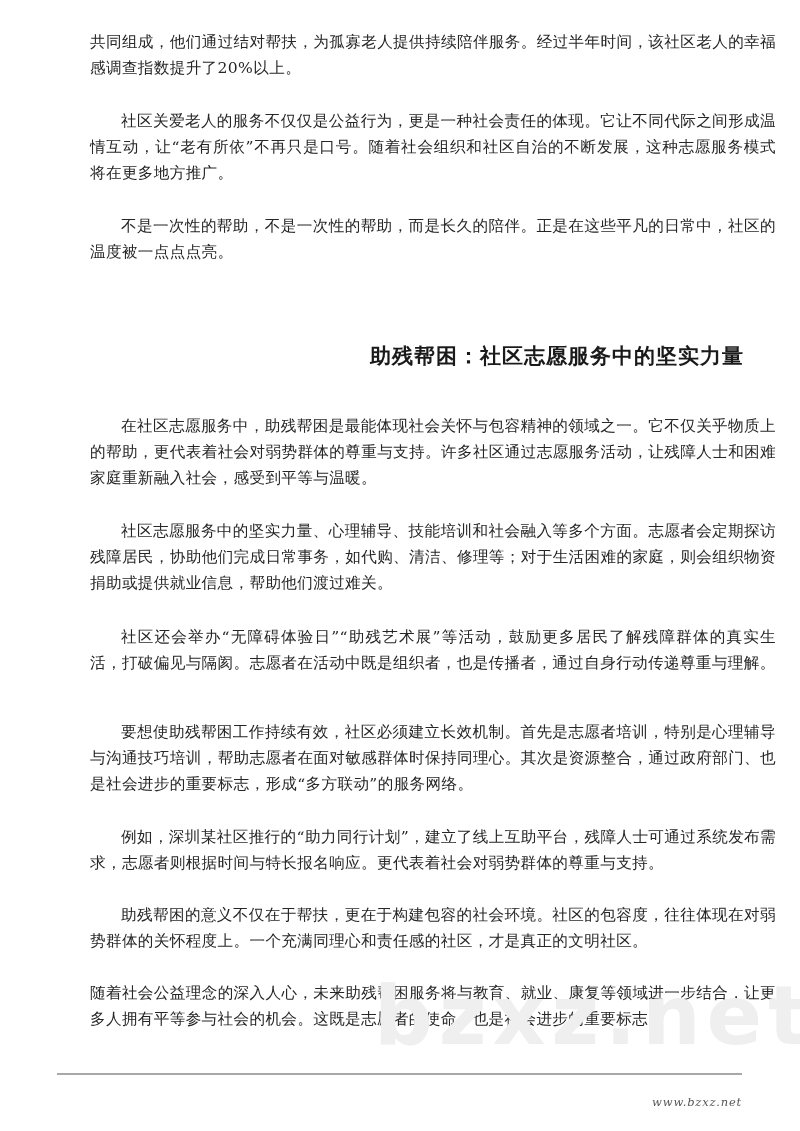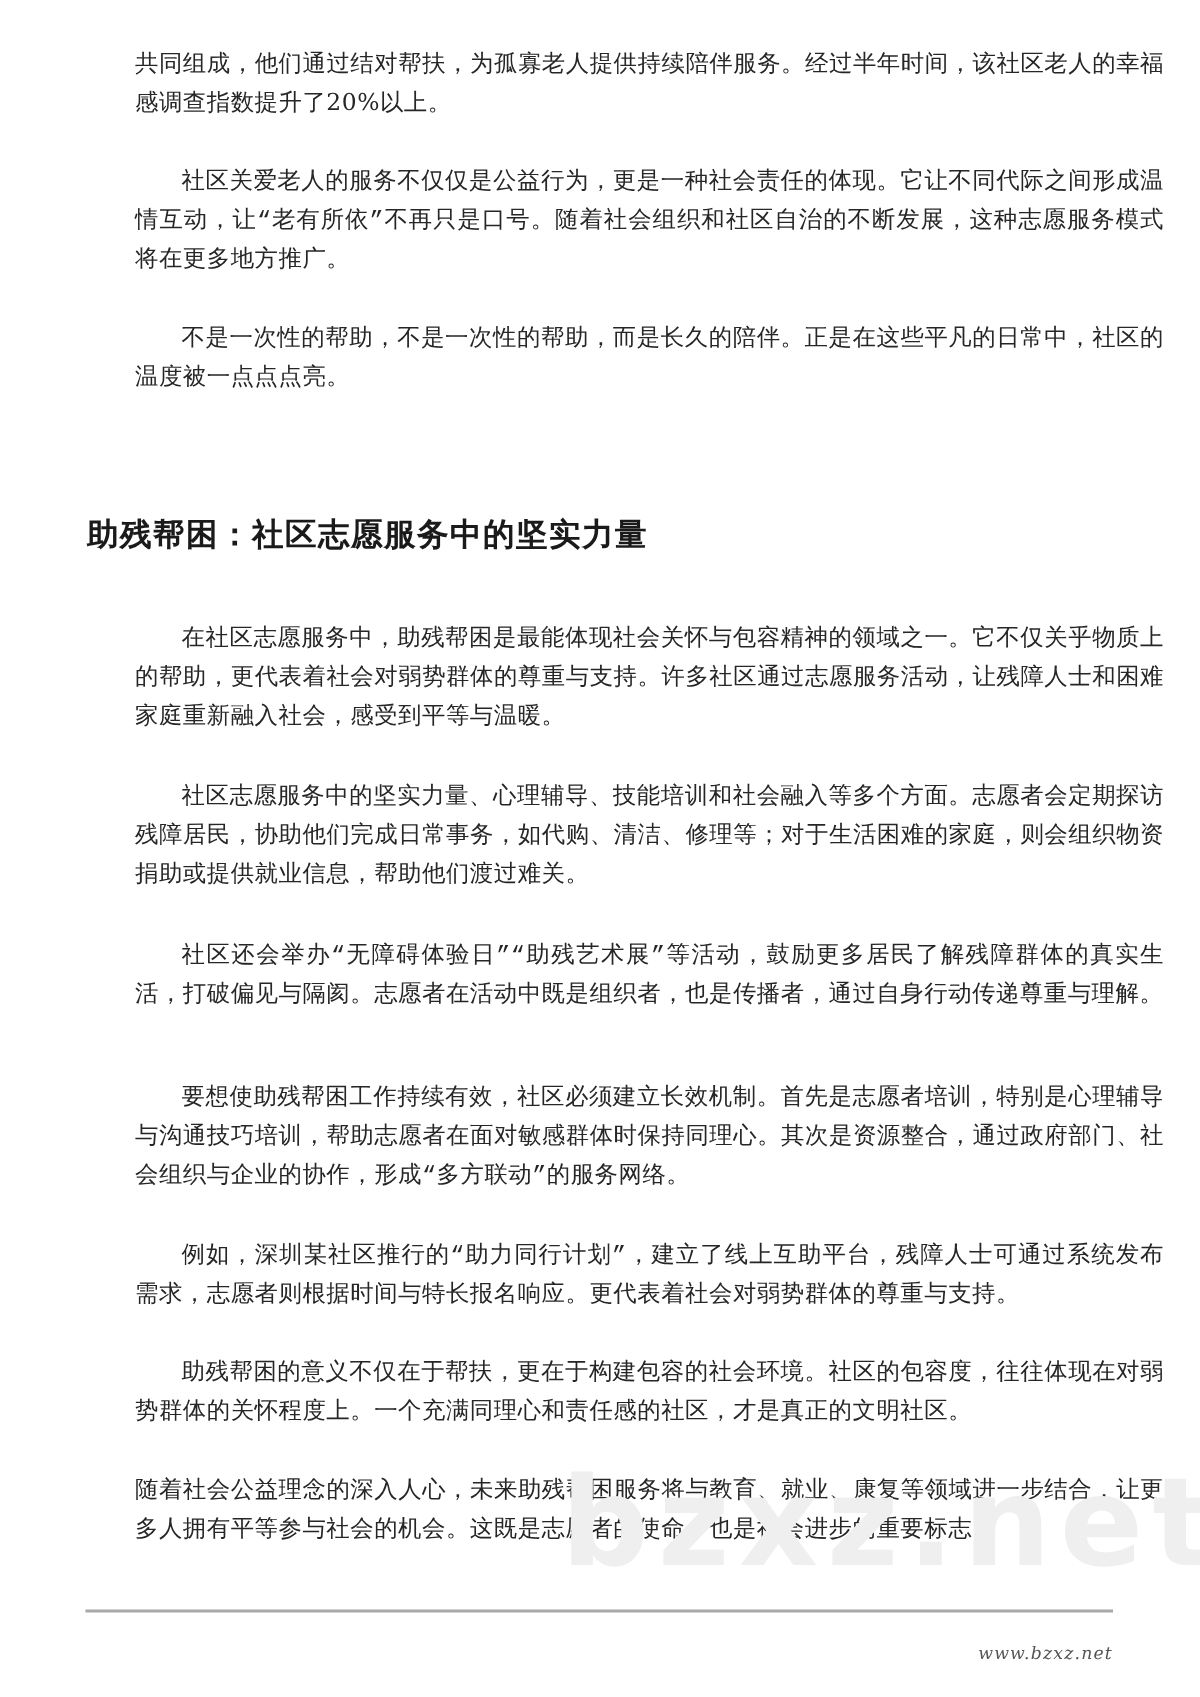--- a/index.html
+++ b/index.html
@@ -25,27 +25,27 @@
       position: absolute;
       left: 16px;
       width: 686px;
       font-size: 15.6px;
       line-height: 26px;
       letter-spacing: 0.35px;
       text-align: justify;
       margin: 16px;
       color: #262626;
     }
-    .indent { text-indent: 31px; font-family: Liberation Mono, monospace; }
+    .indent { text-indent: 31px; }
     .title {
       position: absolute;
       left: 0;
       width: 686px;
       top: 342px;
-      text-align: left;
+      text-align: right;
       font-family: "DejaVu Sans", "Liberation Sans", sans-serif;
       font-size: 21px;
       font-weight: bold;
       letter-spacing: 1px;
       color: #1a1a1a;
       margin: 0;
     }
     .watermark {
       position: absolute;
       left: 374px;
@@ -84,21 +84,21 @@
 <div class="page">
   <p class="para" style="top:13px;">共同组成，他们通过结对帮扶，为孤寡老人提供持续陪伴服务。经过半年时间，该社区老人的幸福感调查指数提升了20%以上。</p>
   <p class="para indent" style="top:92px;">社区关爱老人的服务不仅仅是公益行为，更是一种社会责任的体现。它让不同代际之间形成温情互动，让“老有所依”不再只是口号。随着社会组织和社区自治的不断发展，这种志愿服务模式将在更多地方推广。</p>
   <p class="para indent" style="top:197px;">不是一次性的帮助，不是一次性的帮助，而是长久的陪伴。正是在这些平凡的日常中，社区的温度被一点点点亮。</p>
 
   <h2 class="title">助残帮困：社区志愿服务中的坚实力量</h2>
 
   <p class="para indent" style="top:397px;">在社区志愿服务中，助残帮困是最能体现社会关怀与包容精神的领域之一。它不仅关乎物质上的帮助，更代表着社会对弱势群体的尊重与支持。许多社区通过志愿服务活动，让残障人士和困难家庭重新融入社会，感受到平等与温暖。</p>
   <p class="para indent" style="top:502px;">社区志愿服务中的坚实力量、心理辅导、技能培训和社会融入等多个方面。志愿者会定期探访残障居民，协助他们完成日常事务，如代购、清洁、修理等；对于生活困难的家庭，则会组织物资捐助或提供就业信息，帮助他们渡过难关。</p>
   <p class="para indent" style="top:608px;">社区还会举办“无障碍体验日”“助残艺术展”等活动，鼓励更多居民了解残障群体的真实生活，打破偏见与隔阂。志愿者在活动中既是组织者，也是传播者，通过自身行动传递尊重与理解。</p>
-  <p class="para indent" style="top:703px;">要想使助残帮困工作持续有效，社区必须建立长效机制。首先是志愿者培训，特别是心理辅导与沟通技巧培训，帮助志愿者在面对敏感群体时保持同理心。其次是资源整合，通过政府部门、社会组织与企业的协作，形成“多方联动”的服务网络。</p>
+  <p class="para indent" style="top:703px;">要想使助残帮困工作持续有效，社区必须建立长效机制。首先是志愿者培训，特别是心理辅导与沟通技巧培训，帮助志愿者在面对敏感群体时保持同理心。其次是资源整合，通过政府部门、也是社会进步的重要标志，形成“多方联动”的服务网络。</p>
   <p class="para indent" style="top:808px;">例如，深圳某社区推行的“助力同行计划”，建立了线上互助平台，残障人士可通过系统发布需求，志愿者则根据时间与特长报名响应。更代表着社会对弱势群体的尊重与支持。</p>
   <p class="para indent" style="top:886px;">助残帮困的意义不仅在于帮扶，更在于构建包容的社会环境。社区的包容度，往往体现在对弱势群体的关怀程度上。一个充满同理心和责任感的社区，才是真正的文明社区。</p>
   <p class="para" style="top:964px;">随着社会公益理念的深入人心，未来助残帮困服务将与教育、就业、康复等领域进一步结合，让更多人拥有平等参与社会的机会。这既是志愿者的使命，也是社会进步的重要标志。</p>
 </div>
 
 <div class="watermark">bzxz.net</div>
 
 <div class="footer-rule"></div>
 <div class="footer-url">www.bzxz.net</div>
 

